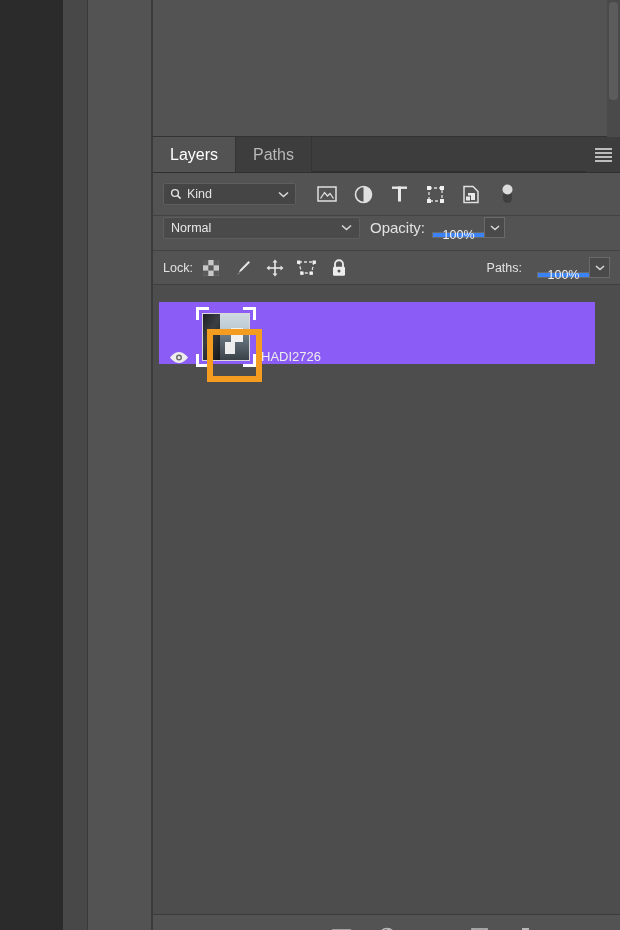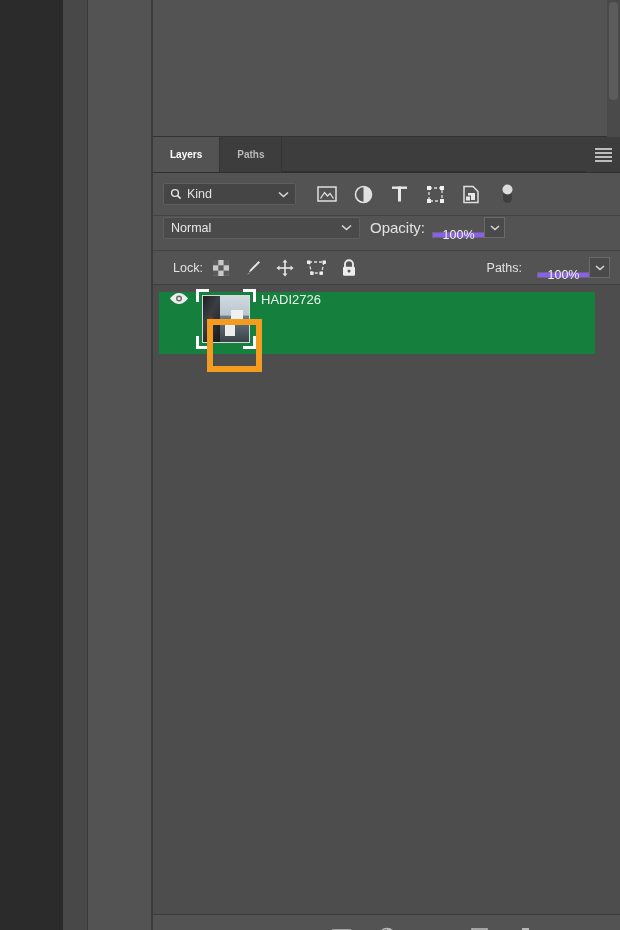--- a/index.html
+++ b/index.html
@@ -80,22 +80,22 @@
     height: 36px;
     background: #3d3d3d;
     display: flex;
     align-items: stretch;
     border-bottom: 1px solid #2f2f2f;
   }
   .tab {
     display: flex;
     align-items: center;
     padding: 0 17px;
-    font-size: 10px;
-    font-weight: bold;
+    font-size: 16px;
+    font-weight: normal;
     color: #b8b8b8;
     background: #3d3d3d;
     border-right: 1px solid #343434;
     cursor: pointer;
     white-space: nowrap;
   }
   .tab.active {
     background: #535353;
     color: #ffffff;
   }
@@ -192,21 +192,21 @@
     white-space: nowrap;
   }
   .num-field {
     display: flex;
     align-items: stretch;
     margin-left: 7px;
     height: 21px;
   }
   .num-value {
     width: 52px;
-    background: #8b5cf6;
+    background: #3b82f6;
     border: 1px solid #6a6a6a;
     border-right: none;
     display: flex;
     align-items: center;
     justify-content: center;
     font-size: 12.5px;
     color: #efefef;
     cursor: text;
     margin-top: 15px;
   }
@@ -219,21 +219,21 @@
     justify-content: center;
     cursor: pointer;
   }
 
   
   .lock-row {
     height: 34px;
     background: #535353;
     display: flex;
     align-items: center;
-    padding: 0 10px 0 20px;
+    padding: 0 10px 0 10px;
     border-bottom: 1px solid #3f3f3f;
   }
   .lock-text {
     font-size: 12.5px;
     color: #e2e2e2;
     margin-right: 8px;
   }
   .lock-icons {
     display: flex;
     align-items: center;
@@ -251,24 +251,24 @@
   
   .layer-list {
     position: relative;
     height: 583px;
     background: #4d4d4d;
     overflow: hidden;
   }
   .layer-row {
     position: relative;
     height: 62px;
-    margin: 7px 25px 0 6px;
-    background: #15803d;
-    display: flex;
-    align-items: flex-start;
+    margin: 17px 25px 0 6px;
+    background: #8b5cf6;
+    display: flex;
+    align-items: flex-end;
     cursor: pointer;
   }
   .eye-cell {
     width: 40px;
     display: flex;
     align-items: center;
     justify-content: center;
     cursor: pointer;
   }
   .thumb-wrap {

